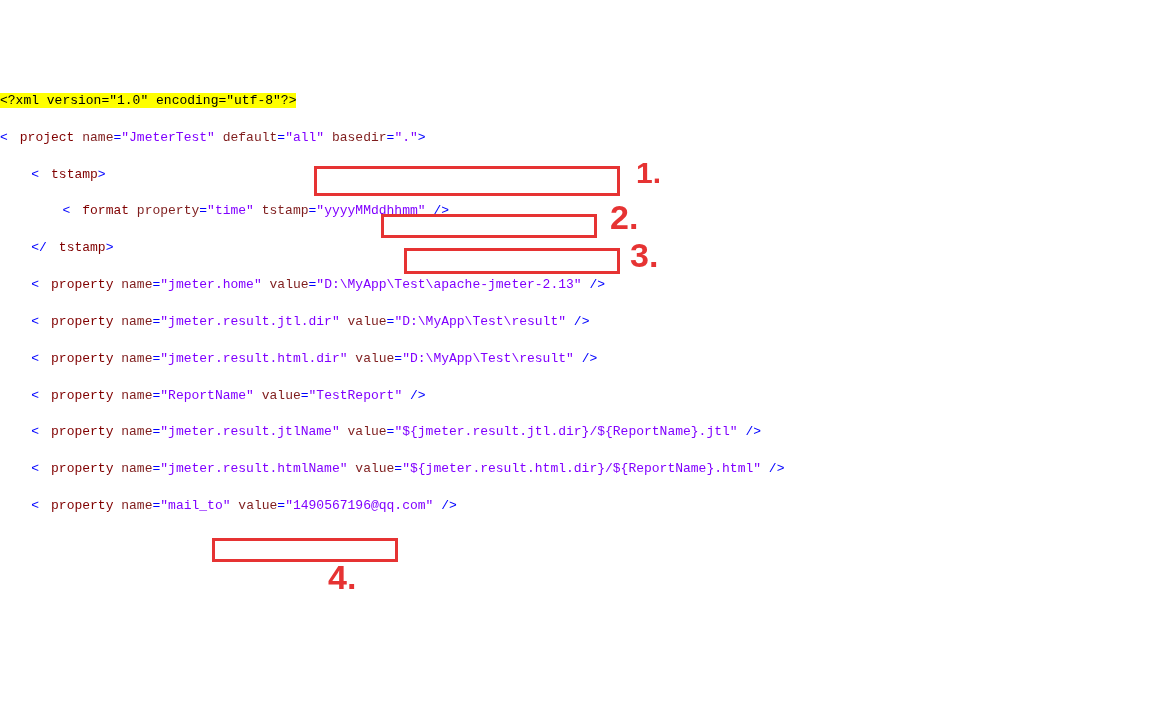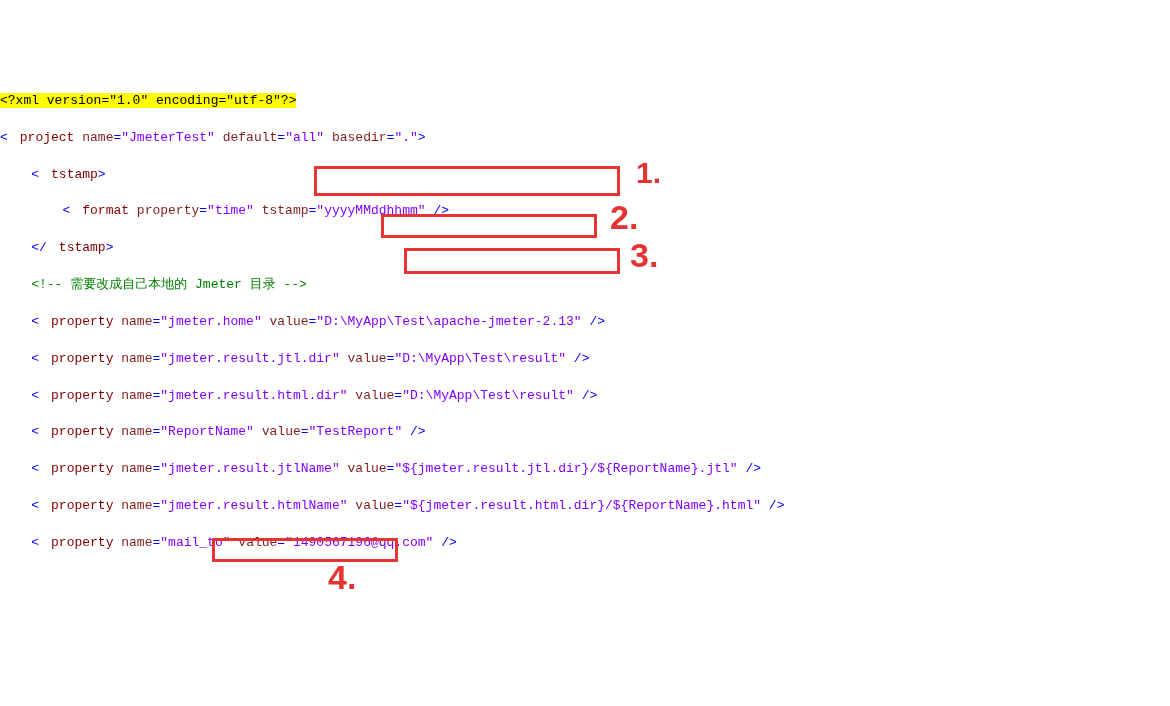--- a/index.html
+++ b/index.html
@@ -37,21 +37,20 @@
 <body>
 
 
 
 <div class="code-area">
 <span class="line"><span class="xml-decl">&lt;?xml version="1.0" encoding="utf-8"?&gt;</span></span>
 <span class="line" id="l-project-open"><span class="tagpunct">&lt;</span><span class="tagname">project</span> <span class="attrname">name</span><span class="tagpunct">=</span><span class="attrval">"JmeterTest"</span> <span class="attrname">default</span><span class="tagpunct">=</span><span class="attrval">"all"</span> <span class="attrname">basedir</span><span class="tagpunct">=</span><span class="attrval">"."</span><span class="tagpunct">&gt;</span></span>
 <span class="line">    <span class="tagpunct">&lt;</span><span class="tagname">tstamp</span><span class="tagpunct">&gt;</span></span>
 <span class="line" id="l-format">        <span class="tagpunct">&lt;</span><span class="tagname">format</span> <span class="attrname">property</span><span class="tagpunct">=</span><span class="attrval">"time"</span> <span class="attrname">tstamp</span><span class="tagpunct">=</span><span class="attrval">"yyyyMMddhhmm"</span> <span class="slash">/&gt;</span></span>
 <span class="line">    <span class="tagpunct">&lt;/</span><span class="tagname">tstamp</span><span class="tagpunct">&gt;</span></span>
-<span class="line">    <span class="comment">&lt;!-- 需要改成自己本地的 Jmeter 目录 --&gt;</span></span>
 <span class="line" id="l-prop1">    <span class="tagpunct">&lt;</span><span class="tagname">property</span> <span class="attrname">name</span><span class="tagpunct">=</span><span class="attrval">"jmeter.home"</span> <span class="attrname">value</span><span class="tagpunct">=</span><span class="attrval">"D:\MyApp\Test\apache-jmeter-2.13"</span> <span class="slash">/&gt;</span></span>
 <span class="line" id="l-prop2">    <span class="tagpunct">&lt;</span><span class="tagname">property</span> <span class="attrname">name</span><span class="tagpunct">=</span><span class="attrval">"jmeter.result.jtl.dir"</span> <span class="attrname">value</span><span class="tagpunct">=</span><span class="attrval">"D:\MyApp\Test\result"</span> <span class="slash">/&gt;</span></span>
 <span class="line" id="l-prop3">    <span class="tagpunct">&lt;</span><span class="tagname">property</span> <span class="attrname">name</span><span class="tagpunct">=</span><span class="attrval">"jmeter.result.html.dir"</span> <span class="attrname">value</span><span class="tagpunct">=</span><span class="attrval">"D:\MyApp\Test\result"</span> <span class="slash">/&gt;</span></span>
 <span class="line" id="l-prop4">    <span class="tagpunct">&lt;</span><span class="tagname">property</span> <span class="attrname">name</span><span class="tagpunct">=</span><span class="attrval">"ReportName"</span> <span class="attrname">value</span><span class="tagpunct">=</span><span class="attrval">"TestReport"</span> <span class="slash">/&gt;</span></span>
 <span class="line" id="l-prop5">    <span class="tagpunct">&lt;</span><span class="tagname">property</span> <span class="attrname">name</span><span class="tagpunct">=</span><span class="attrval">"jmeter.result.jtlName"</span> <span class="attrname">value</span><span class="tagpunct">=</span><span class="attrval">"${jmeter.result.jtl.dir}/${ReportName}.jtl"</span> <span class="slash">/&gt;</span></span>
 <span class="line" id="l-prop6">    <span class="tagpunct">&lt;</span><span class="tagname">property</span> <span class="attrname">name</span><span class="tagpunct">=</span><span class="attrval">"jmeter.result.htmlName"</span> <span class="attrname">value</span><span class="tagpunct">=</span><span class="attrval">"${jmeter.result.html.dir}/${ReportName}.html"</span> <span class="slash">/&gt;</span></span>
 <span class="line" id="l-prop7">    <span class="tagpunct">&lt;</span><span class="tagname">property</span> <span class="attrname">name</span><span class="tagpunct">=</span><span class="attrval">"mail_to"</span> <span class="attrname">value</span><span class="tagpunct">=</span><span class="attrval">"1490567196@qq.com"</span> <span class="slash">/&gt;</span></span>
 
 
 

